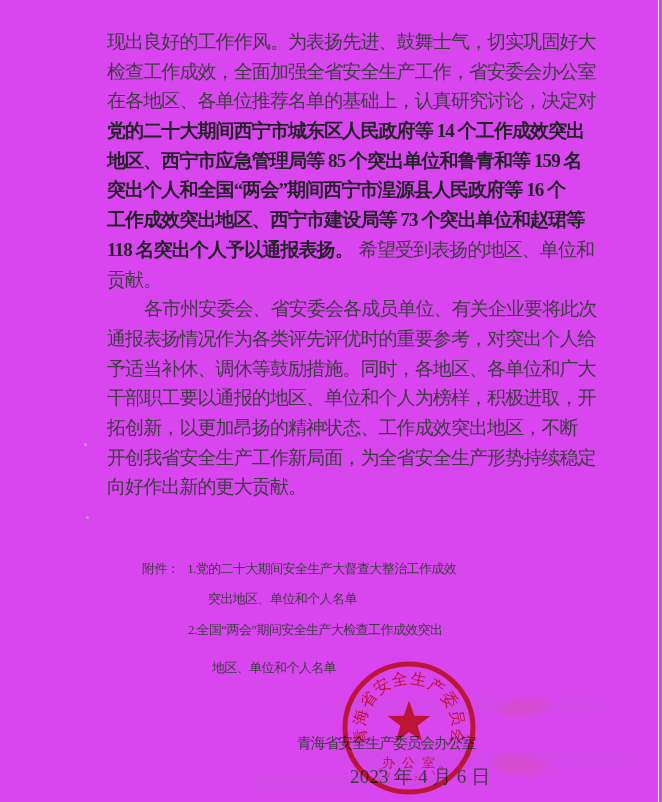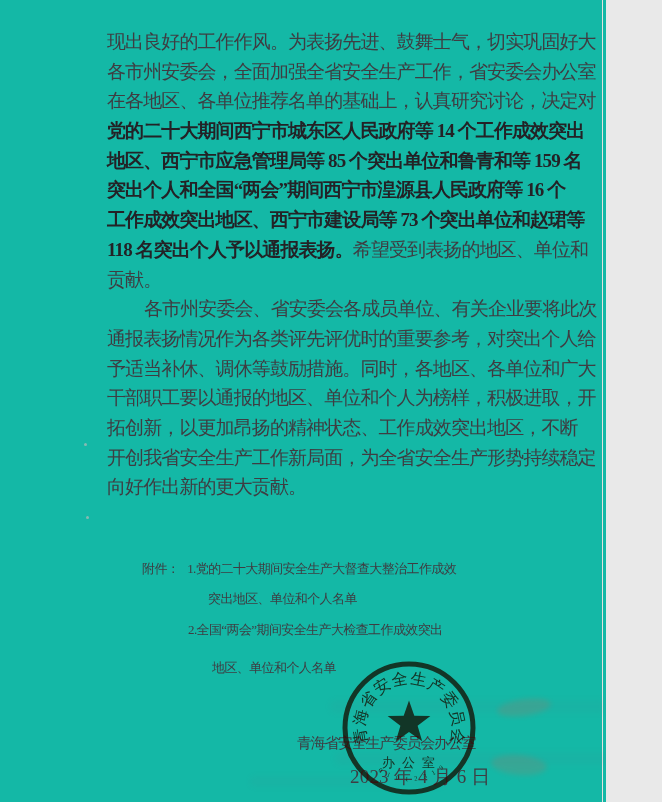--- a/index.html
+++ b/index.html
@@ -1,34 +1,34 @@
 <!DOCTYPE html>
 <html lang="zh"><head>
 <meta charset="utf-8">
 <style>
   html,body{margin:0;padding:0;background:#e9e9e9;}
   .page{
     position:relative;
-    width:606px;height:802px;
-    background:#14b8a6;
+    width:662px;height:802px;
+    background:#d946ef;
     overflow:hidden;
     font-family:"Liberation Serif","DejaVu Serif",serif;
     color:#3e3d42;
   }
   
   .edge-line{position:absolute;top:0;right:3px;width:1px;height:100%;background:#e2e2df;}
   
   .body-block{position:absolute;left:107px;top:27px;width:500px;}
   .bline{
     height:29.7px;line-height:29.7px;
     font-size:19px;letter-spacing:-0.9px;
     white-space:nowrap;color:#3e3d42;
   }
   .bline.bold, .bline b{font-weight:700;color:#232226;}
-  .bline b{margin-right:0;}
+  .bline b{margin-right:6px;}
   .bline.indent{text-indent:37px;}
   
   .att-block{position:absolute;left:142px;top:554px;width:480px;}
   .aline{height:30.3px;line-height:30.3px;font-size:13px;letter-spacing:-0.6px;white-space:nowrap;color:#3e3d42;}
   .aline.a2{padding-left:66px;}
   .aline.a3{padding-left:46px;}
   .aline.a4{padding-left:70px;margin-top:8px;}
   .att-label{margin-right:8px;}
   
   .sig-org{position:absolute;left:297px;top:734px;font-size:15px;letter-spacing:-1.3px;white-space:nowrap;color:#3e3d42;}
@@ -52,21 +52,21 @@
 </style>
 </head>
 <body>
 
 <div class="page">
 
   <div class="edge-line"></div>
 
   <div class="body-block">
     <div class="bline">现出良好的工作作风。为表扬先进、鼓舞士气，切实巩固好大</div>
-    <div class="bline">各市州安委会，全面加强全省安全生产工作，省安委会办公室</div>
+    <div class="bline">检查工作成效，全面加强全省安全生产工作，省安委会办公室</div>
     <div class="bline">在各地区、各单位推荐名单的基础上，认真研究讨论，决定对</div>
     <div class="bline bold">党的二十大期间西宁市城东区人民政府等 14 个工作成效突出</div>
     <div class="bline bold">地区、西宁市应急管理局等 85 个突出单位和鲁青和等 159 名</div>
     <div class="bline bold">突出个人和全国“两会”期间西宁市湟源县人民政府等 16 个</div>
     <div class="bline bold">工作成效突出地区、西宁市建设局等 73 个突出单位和赵珺等</div>
     <div class="bline"><b>118 名突出个人予以通报表扬。</b><span>希望受到表扬的地区、单位和</span></div>
     <div class="bline">贡献。</div>
     <div class="bline indent">各市州安委会、省安委会各成员单位、有关企业要将此次</div>
     <div class="bline">通报表扬情况作为各类评先评优时的重要参考，对突出个人给</div>
     <div class="bline">予适当补休、调休等鼓励措施。同时，各地区、各单位和广大</div>

